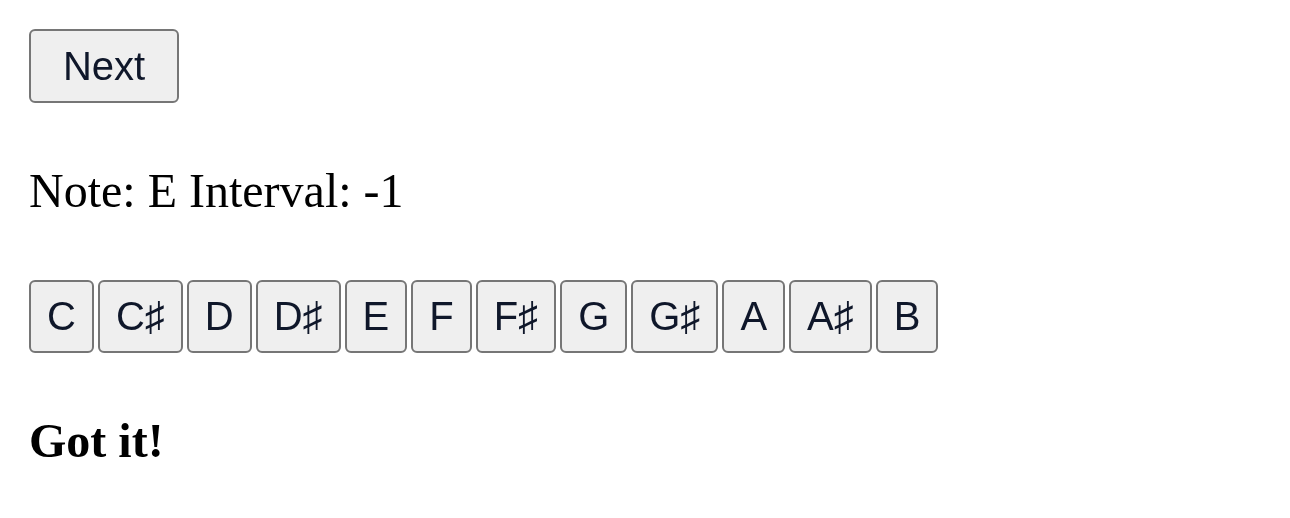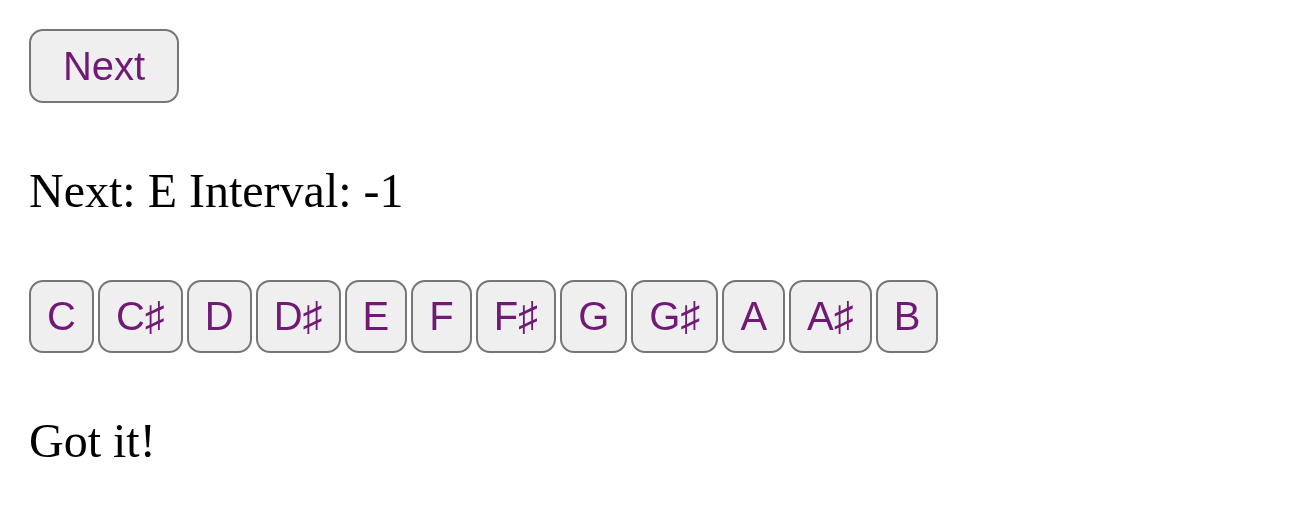--- a/index.html
+++ b/index.html
@@ -13,22 +13,22 @@
     body {
       font-family: "Liberation Serif", "DejaVu Serif", serif;
       font-size: 32px;
       color: #000000;
       position: relative;
     }
     .btn {
       font-family: "Liberation Sans", "DejaVu Sans", sans-serif;
       background: #efefef;
       border: 2px solid #767676;
-      border-radius: 14px;
-      color: #701a75;
+      border-radius: 6px;
+      color: #0f172a;
       box-sizing: border-box;
       cursor: pointer;
       padding: 0;
       display: inline-flex;
       align-items: center;
       justify-content: center;
     }
     #next-btn {
       position: absolute;
       left: 29px;
@@ -58,29 +58,30 @@
       font-size: 40px;
       padding: 0 16px;
     }
     #status {
       position: absolute;
       left: 29px;
       top: 413px;
       font-size: 48px;
       line-height: 56px;
       white-space: nowrap;
+      font-weight: bold;
     }
   </style>
 </head>
 <body>
 
 <button id="next-btn" class="btn">Next</button>
 
 <div id="note-line">
-  <span>Next:</span>
+  <span>Note:</span>
   <span>E</span>
   <span>Interval:</span>
   <span>-1</span>
 </div>
 
 <div id="note-row">
   <button class="btn">C</button>
   <button class="btn">C♯</button>
   <button class="btn">D</button>
   <button class="btn">D♯</button>

